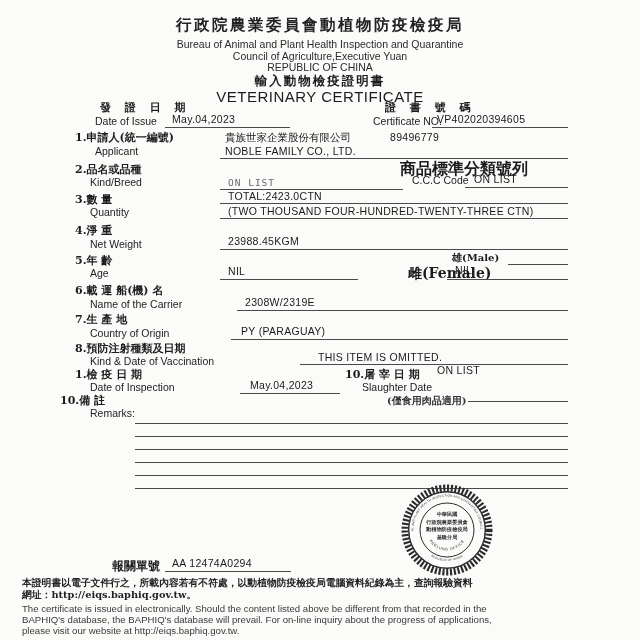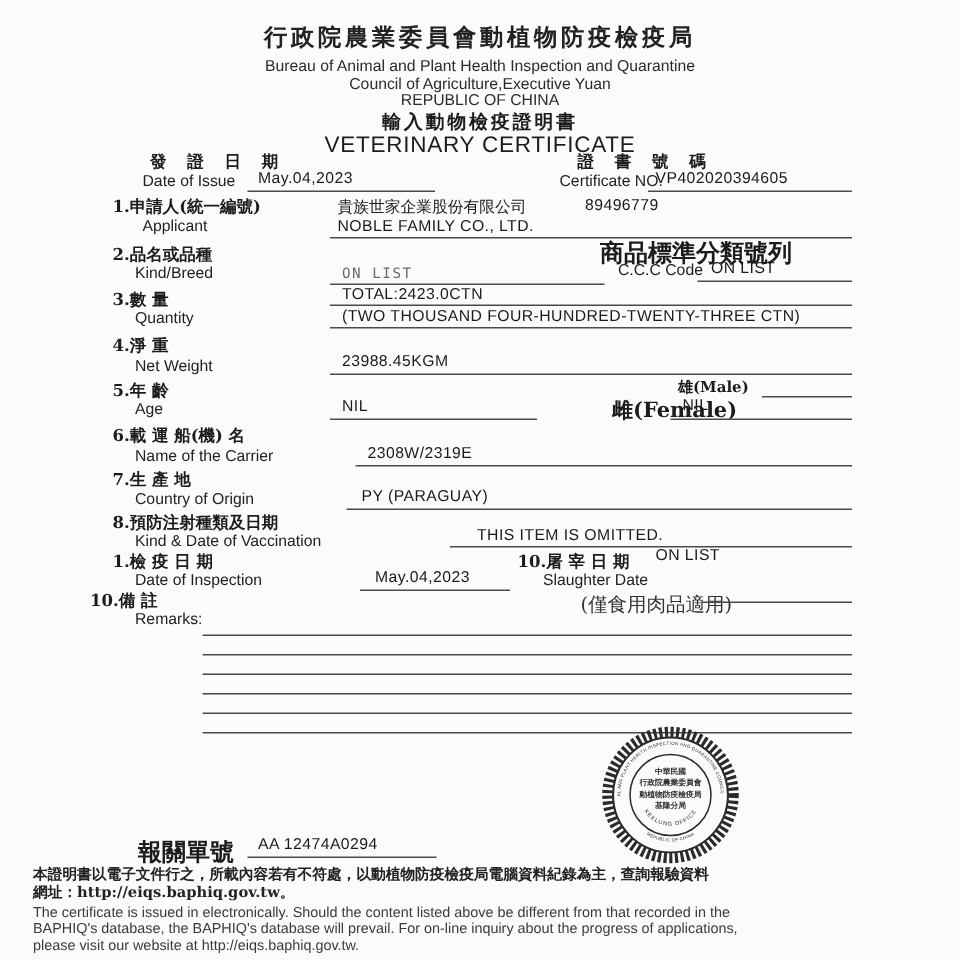--- a/index.html
+++ b/index.html
@@ -10,21 +10,21 @@
   .zh{font-family:"DejaVu Serif",serif;font-weight:700;font-size:11px}
   .zhv{font-family:"DejaVu Serif",serif;font-weight:400;font-size:10.5px}
   .en{font-size:10.5px;color:#222}
   .val{font-size:10.5px;color:#1a1a1a;letter-spacing:.3px}
   .mono{font-family:"DejaVu Sans Mono",monospace;font-size:9.5px;color:#6a6a6a;letter-spacing:1px}
   .rule{position:absolute;height:0;border-top:1px solid #4a4a4a}
   .hdr-zh{font-family:"DejaVu Serif",serif;font-weight:600;font-size:15.5px;letter-spacing:2.5px;color:#222}
   .hdr-en{font-size:10.5px;color:#2b2b2b}
   .ttl-zh{font-family:"DejaVu Serif",serif;font-weight:700;font-size:12.5px;letter-spacing:2px}
   .ttl-en{font-size:15px;letter-spacing:.5px}
-  .note{font-family:"DejaVu Serif",serif;font-weight:400;font-size:13px;color:#333}
+  .note{font-family:"DejaVu Serif",serif;font-weight:700;font-size:10px;color:#333}
   .foot-zh{font-family:"DejaVu Serif",serif;font-weight:700;font-size:9.8px;color:#222}
   .foot-en{font-size:9.6px;color:#3a3a3a}
   .sealzh{font-family:"DejaVu Serif",serif;font-weight:700;font-size:5.2px;fill:#2e2e2e}
   .sealarc{font-size:3px;fill:#2e2e2e;letter-spacing:.2px}
   .sealinner{font-size:3.8px;fill:#2e2e2e;letter-spacing:.6px}
 </style>
 </head>
 <body>
 
 <div class="ctr hdr-zh" style="top:15px">行政院農業委員會動植物防疫檢疫局</div>
@@ -127,21 +127,21 @@
   <circle cx="50" cy="50" r="27" fill="none" stroke="#2b2b2b" stroke-width="1"></circle>
   <text class="sealarc"><textPath href="#arcTop" startOffset="50%" text-anchor="middle">BUREAU OF ANIMAL AND PLANT HEALTH INSPECTION AND QUARANTINE COUNCIL OF AGRICULTURE</textPath></text>
   <text class="sealarc"><textPath href="#arcBot" startOffset="50%" text-anchor="middle">REPUBLIC OF CHINA</textPath></text>
   <text class="sealzh" x="50" y="36" text-anchor="middle">中華民國</text>
   <text class="sealzh" x="50" y="43.5" text-anchor="middle">行政院農業委員會</text>
   <text class="sealzh" x="50" y="51" text-anchor="middle">動植物防疫檢疫局</text>
   <text class="sealzh" x="50" y="58.5" text-anchor="middle">基隆分局</text>
   <text class="sealinner"><textPath href="#arcInner" startOffset="50%" text-anchor="middle">KEELUNG OFFICE</textPath></text>
 </svg>
 
-<div class="abs zh" style="left:92px;top:558px;font-size:16px">報關單號</div>
+<div class="abs zh" style="left:112px;top:558px;font-size:12px">報關單號</div>
 <div class="abs val" style="left:172px;top:557px">AA  12474A0294</div>
 <div class="rule" style="left:165px;top:571px;width:126px"></div>
 
 <div class="abs foot-zh" style="left:22px;top:577px">本證明書以電子文件行之，所載內容若有不符處，以動植物防疫檢疫局電腦資料紀錄為主，查詢報驗資料</div>
 <div class="abs foot-zh" style="left:22px;top:589px">網址：http://eiqs.baphiq.gov.tw。</div>
 <div class="abs foot-en" style="left:22px;top:603px">The certificate is issued in electronically. Should the content listed above be different from that recorded in the</div>
 <div class="abs foot-en" style="left:22px;top:614px">BAPHIQ's database, the BAPHIQ's database will prevail. For on-line inquiry about the progress of applications,</div>
 <div class="abs foot-en" style="left:22px;top:625px">please visit our website at http://eiqs.baphiq.gov.tw.</div>
 
 </body></html>

